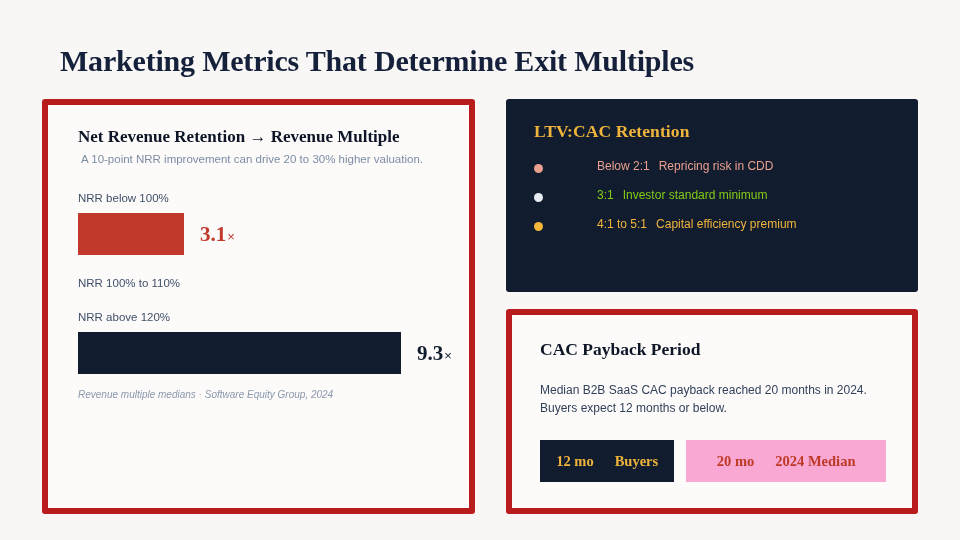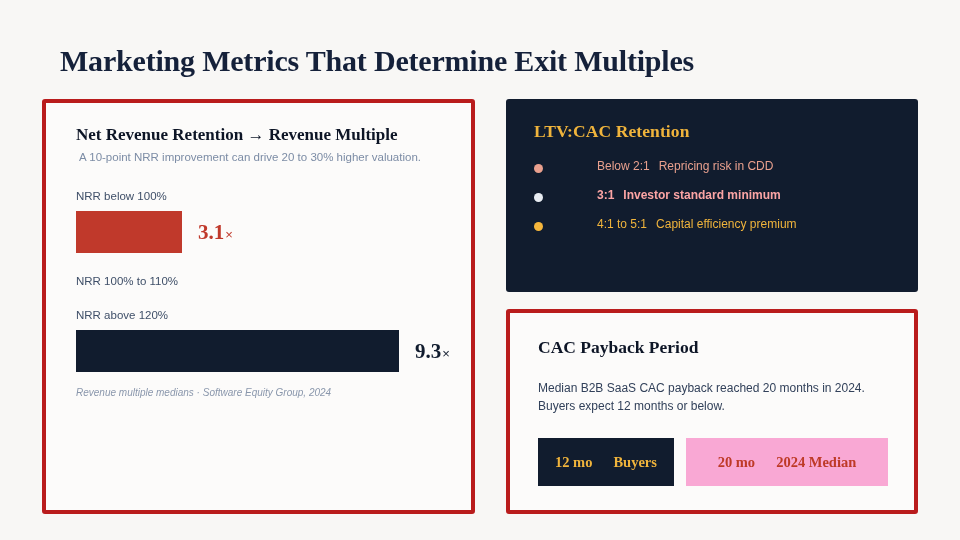--- a/index.html
+++ b/index.html
@@ -27,21 +27,21 @@
     font-size: 30px;
     letter-spacing: -0.2px;
     color: #15213A;
     white-space: nowrap;
   }
 
   
   .card {
     position: absolute;
     background: #FCFBFA;
-    border: 4px solid #b91c1c;
+    border: 6px solid #b91c1c;
     border-radius: 3px;
   }
 
   
   .card-nrr {
     left: 42px;
     top: 99px;
     width: 433px;
     height: 415px;
     padding: 22px 24px 0 30px;
@@ -172,21 +172,21 @@
     color: #32415A;
     max-width: 345px;
   }
 
   .badges {
     display: flex;
     margin-top: 23px;
   }
 
   .badge {
-    height: 48px;
+    height: 42px;
     display: flex;
     align-items: center;
     justify-content: center;
     font-family: "Liberation Serif", serif;
     font-weight: 700;
     font-size: 14.5px;
     white-space: nowrap;
     gap: 12px;
   }
   .badge .num { margin-right: 9px; }
@@ -246,21 +246,21 @@
 
   <div class="ltv-list">
     <div class="ltv-item">
       <span class="ltv-dot" style="background:#E9A08E;"></span>
       <span class="ltv-text" style="color:#E9A08E;">
         <span class="tier">Below 2:1</span><span>Repricing risk in CDD</span>
       </span>
     </div>
     <div class="ltv-item">
       <span class="ltv-dot" style="background:#E8ECF2;"></span>
-      <span class="ltv-text" style="color:#fca5a5;font-weight:bold;">
+      <span class="ltv-text" style="color:#84cc16;">
         <span class="tier">3:1</span><span>Investor standard minimum</span>
       </span>
     </div>
     <div class="ltv-item">
       <span class="ltv-dot" style="background:#F5B63C;"></span>
       <span class="ltv-text" style="color:#F0B43C;">
         <span class="tier">4:1 to 5:1</span><span>Capital efficiency premium</span>
       </span>
     </div>
   </div>

